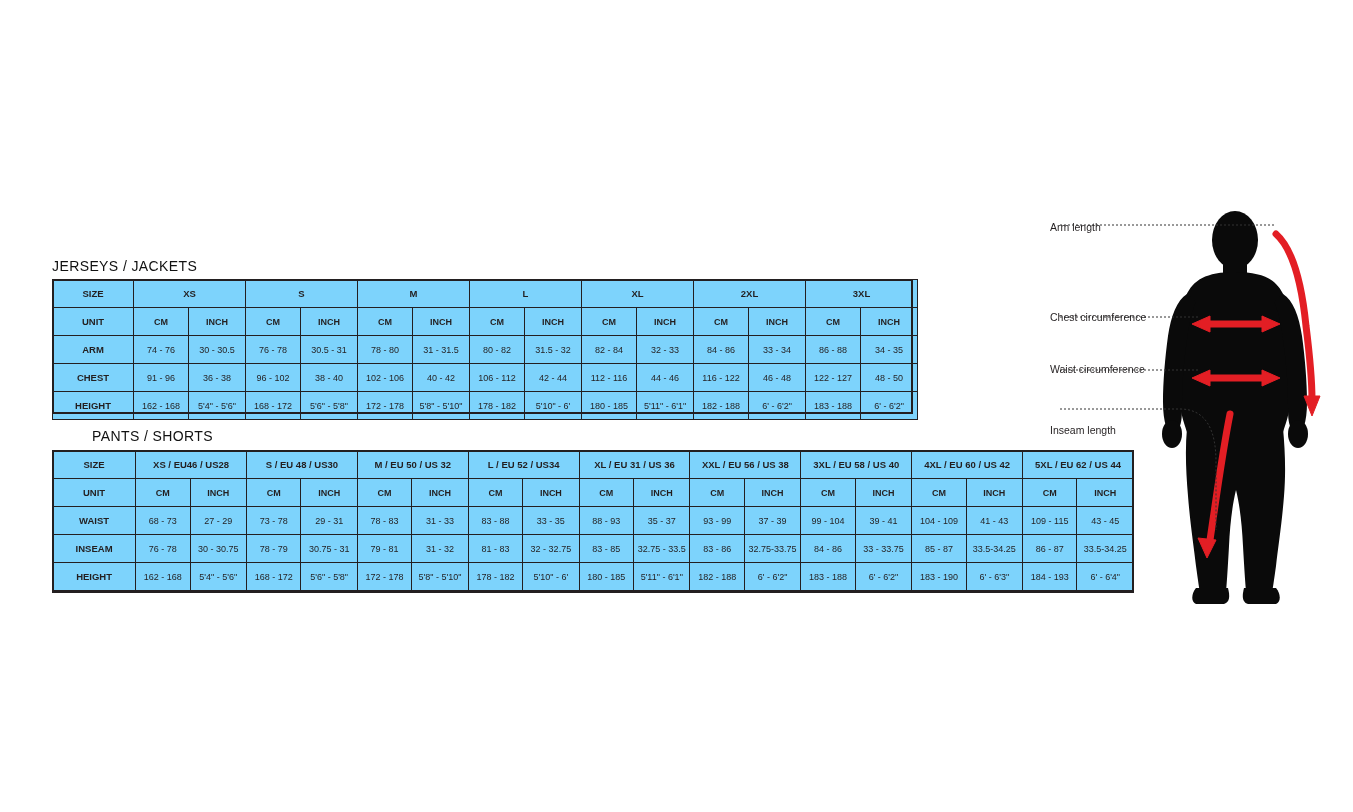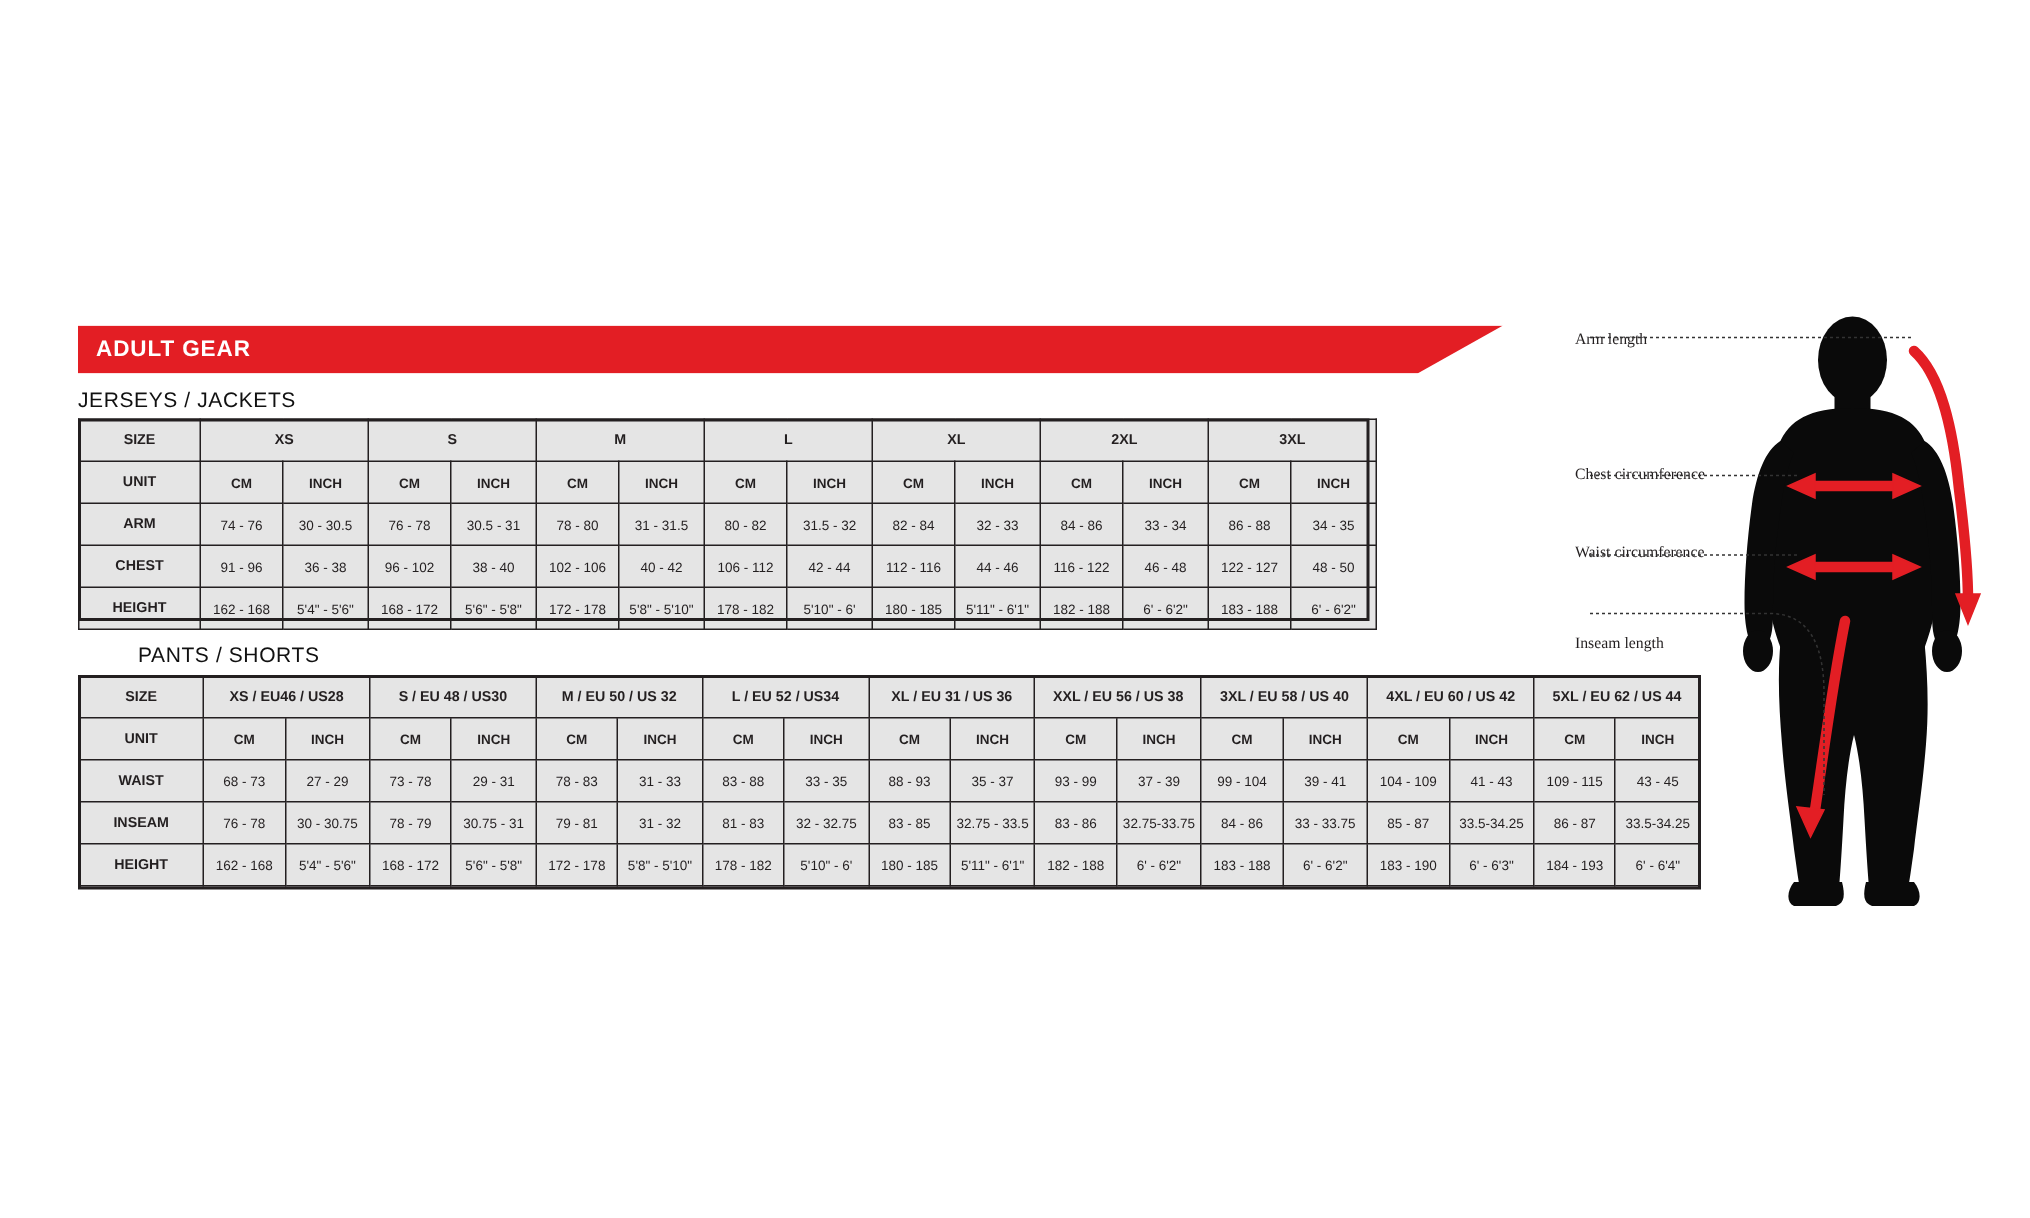--- a/index.html
+++ b/index.html
@@ -63,21 +63,21 @@
     color: #111111;
   }
   #heading-jerseys { left: 52px; top: 258px; }
   #heading-pants   { left: 52px; top: 428px; padding-left: 40px; }
 
   
   .size-table {
     position: absolute;
     border-collapse: collapse;
     table-layout: fixed;
-    background: #e5e5e5;
+    background: #7dd3fc;
   }
   .size-table td, .size-table th {
     border: 1px solid #231f20;
     text-align: center;
     vertical-align: middle;
     font-size: 9.5px;
     color: #231f20;
     padding: 0;
     height: 27px;
     font-family: "Liberation Sans", sans-serif;
@@ -124,36 +124,32 @@
     left: 1030px;
     top: 200px;
     width: 320px;
     height: 420px;
   }
   .callout-label {
     position: absolute;
     font-size: 10.5px;
     color: #231f20;
     white-space: nowrap;
-    font-family: Liberation Serif, serif;
+    font-family: Liberation Sans, sans-serif;
   }
   #callout-arm    { left: 1050px; top: 221px; }
   #callout-chest  { left: 1050px; top: 311px; }
   #callout-waist  { left: 1050px; top: 363px; }
   #callout-inseam { left: 1050px; top: 424px; }
 </style>
 </head>
 <body>
 
 <div class="sheet">
 
-  <div class="banner">
-    <div class="banner-shape"></div>
-    <div class="banner-title">ADULT GEAR</div>
-  </div>
 
   <div class="section-heading" id="heading-jerseys">JERSEYS / JACKETS</div>
 
   <table class="size-table" id="table-jerseys">
     <colgroup>
       <col style="width:81px">
       <col style="width:55px">
         <col style="width:57px">
       <col style="width:55px">
         <col style="width:57px">

